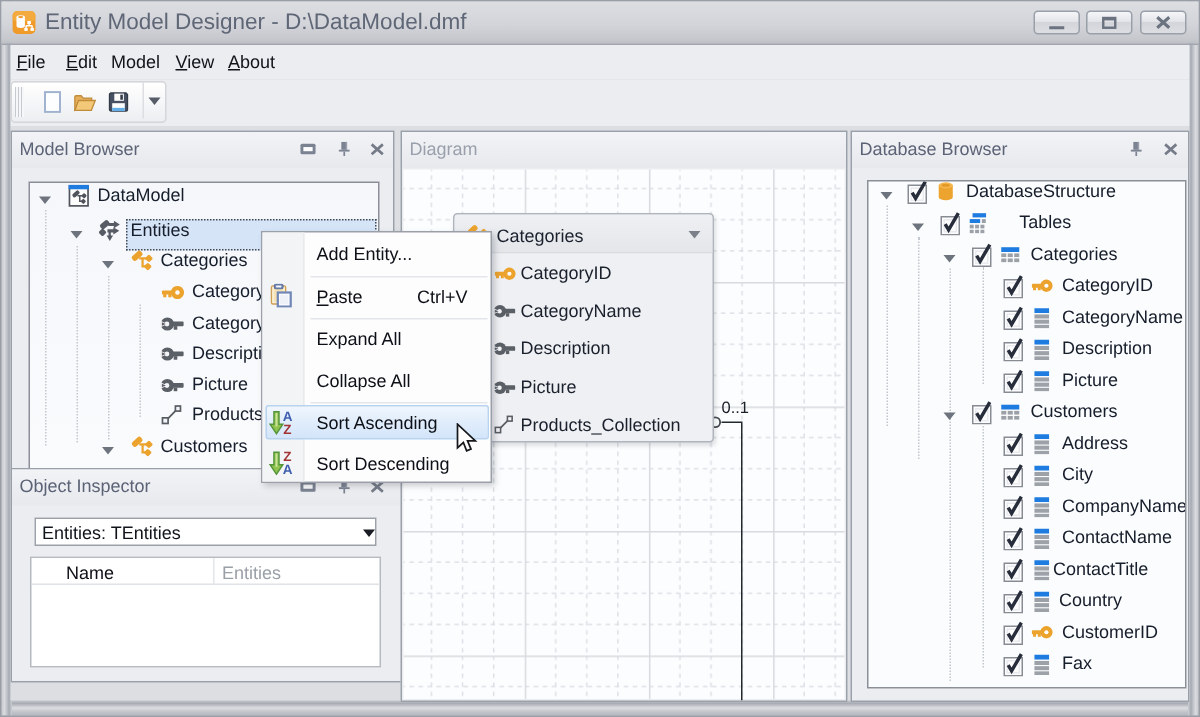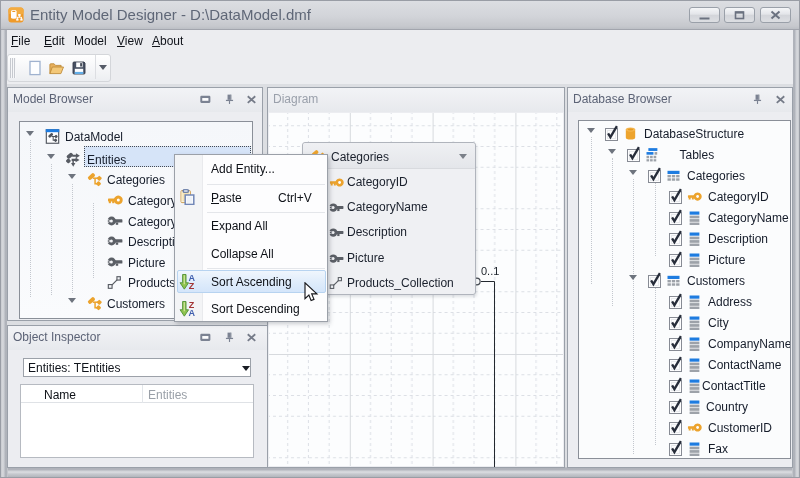--- a/index.html
+++ b/index.html
@@ -23,21 +23,21 @@
 .mitem{position:absolute;top:4px;font-size:12px;color:#10131a}
 .mitem u{text-decoration:underline}
 #toolstrip{position:absolute;left:7px;top:53px;width:786px;height:31px;background:#ecedf0}
 #toolbox{position:absolute;left:0px;top:1px;width:104px;height:28px;border:1px solid #d4d6da;border-radius:3px;
  background:linear-gradient(#ffffff,#f4f5f7 60%,#eceef1)}
 #dock{position:absolute;left:7px;top:84px;width:786px;height:383px;background:#dcdee2}
 .panel{position:absolute;border:1px solid #9aa0a9;background:#ecedf1}
 .phead{position:absolute;left:0;top:0;width:100%;height:24px;background:linear-gradient(#f2f3f6,#e7e9ed);}
 .ptitle{position:absolute;left:5px;top:4px;font-size:12px;font-weight:normal;color:#5c6376}
 .ibox{position:absolute;border:1px solid #8a8f98;background:linear-gradient(#f5f7fa,#fafbfd)}
-.row{position:absolute;height:21px;display:flex;align-items:flex-end;font-size:12px;color:#161d2b;white-space:nowrap}
+.row{position:absolute;height:21px;display:flex;align-items:flex-start;font-size:12px;color:#161d2b;white-space:nowrap}
 .row svg{flex:0 0 auto}
 .dotv{position:absolute;width:1px;border-left:1px dotted #c3c7ce}
 .arr{position:absolute;width:0;height:0;border:4px solid transparent;border-top:5px solid #6e747e;border-bottom:none}
 
 #cmenu{position:absolute;left:174px;top:154px;width:154px;height:168px;background:#fdfdfe;border:1px solid #9ba0a8;
  box-shadow:2px 2px 4px rgba(60,65,75,.25)}
 #cmenu .gutter{position:absolute;left:0;top:0;width:28px;height:100%;background:#f3f4f6;border-right:1px solid #e9eaed}
 .ci{position:absolute;left:36px;font-size:12px;color:#0d1016;white-space:nowrap}
 .csep{position:absolute;left:32px;right:2px;border-top:1px solid #e4e6ea}
 #hl{position:absolute;left:2px;top:115px;width:149px;height:23px;border:1px solid #b7d3f0;border-radius:2px;
@@ -318,21 +318,21 @@
           </svg>
           <span style="margin-left:5px">Customers</span>
         </div>
   <div class="arr" style="left:6px;top:9px"></div>
   <div class="arr" style="left:27px;top:32px"></div>
   <div class="arr" style="left:48px;top:52px"></div>
   <div class="arr" style="left:48px;top:176px"></div>
  </div>
 </div>
 
-<div class="panel" style="left:7px;top:325px;width:284px;height:143px">
+<div class="panel" style="left:7px;top:312px;width:284px;height:143px">
  <div class="phead"></div>
       <div class="ptitle">Object Inspector</div>
  <svg class="abs" style="left:191px;top:4.5px" width="13" height="13">
         <use href="#i-max"></use>
       </svg>
  <svg class="abs" style="left:215px;top:4.5px" width="13" height="13">
         <use href="#i-pin"></use>
       </svg>
  <svg class="abs" style="left:237px;top:4.5px" width="13" height="13">
         <use href="#i-x"></use>

